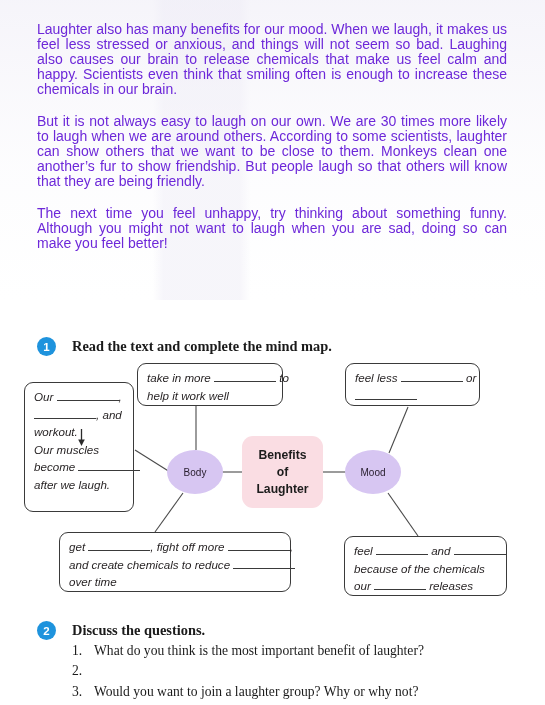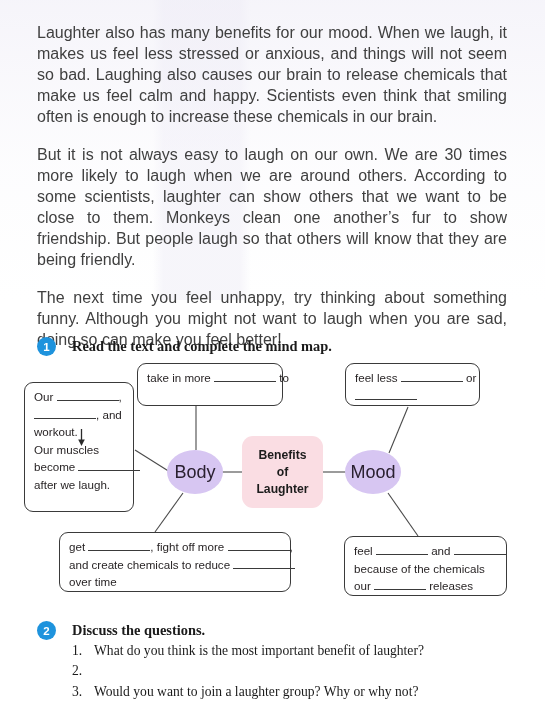--- a/index.html
+++ b/index.html
@@ -29,25 +29,25 @@
 
   
   #passage {
     position: absolute;
     left: 37px;
     top: 22px;
     width: 470px;
   }
   #passage p {
     margin: 0 0 17px 0;
-    font-size: 16px;
-    line-height: 21px;
+    font-size: 14px;
+    line-height: 15px;
     text-align: justify;
     text-justify: inter-word;
-    color: #404040;
+    color: #6d28d9;
   }
   #passage p:last-child { margin-bottom: 0; }
 
   
   .ex-head {
     position: absolute;
     display: flex;
     align-items: center;
   }
   .ex-badge {
@@ -91,20 +91,21 @@
   .mm-box {
     position: absolute;
     box-sizing: border-box;
     border: 1.1px solid #3a3a3a;
     border-radius: 9px;
     background: #ffffff;
     font-size: 11.6px;
     line-height: 17.6px;
     color: #231f20;
     padding: 5px 20px 6px 9px;
+    font-style: italic;
   }
   .mm-box .ln { white-space: nowrap; }
   .blank {
     display: inline-block;
     border-bottom: 1.1px solid #3a3a3a;
     height: 12px;
     vertical-align: baseline;
   }
   .b-sm { width: 52px; }
   .b-md { width: 62px; }
@@ -119,21 +120,21 @@
   }
 
   .mm-node {
     position: absolute;
     box-sizing: border-box;
     background: #d7c6f2;
     border-radius: 50%;
     display: flex;
     align-items: center;
     justify-content: center;
-    font-size: 18px;
+    font-size: 10px;
     color: #2a2030;
   }
 
   #mm-center {
     position: absolute;
     box-sizing: border-box;
     background: #fadde3;
     border-radius: 11px;
     display: flex;
     flex-direction: column;
@@ -208,20 +209,21 @@
       <line x1="4.5" y1="0" x2="4.5" y2="12.5" stroke="#2b2b2b" stroke-width="1.3"></line>
       <polygon points="4.5,17 1.2,10.5 7.8,10.5" fill="#2b2b2b"></polygon>
     </svg>
     <div class="ln" style="">Our muscles</div>
     <div class="ln"><span>become</span> <span class="blank b-md"></span></div>
     <div class="ln">after we laugh.</div>
   </div>
 
   <div class="mm-box" style="left:137px; top:3px; width:146px; height:43px;">
     <div class="ln"><span>take in more</span> <span class="blank b-md"></span> <span>to</span></div>
+    <div class="ln">help it work well</div>
   </div>
 
   <div class="mm-box" style="left:345px; top:3px; width:135px; height:43px;">
     <div class="ln"><span>feel less</span> <span class="blank b-md"></span> <span>or</span></div>
     <div class="ln"><span class="blank b-md"></span></div>
   </div>
 
   <div class="mm-box" style="left:59px; top:172px; width:232px; height:60px;">
     <div class="ln"><span>get</span> <span class="blank b-md"></span><span>, fight off more</span> <span class="blank b-md"></span><span>,</span></div>
     <div class="ln"><span>and create chemicals to reduce</span> <span class="blank b-md"></span></div>

